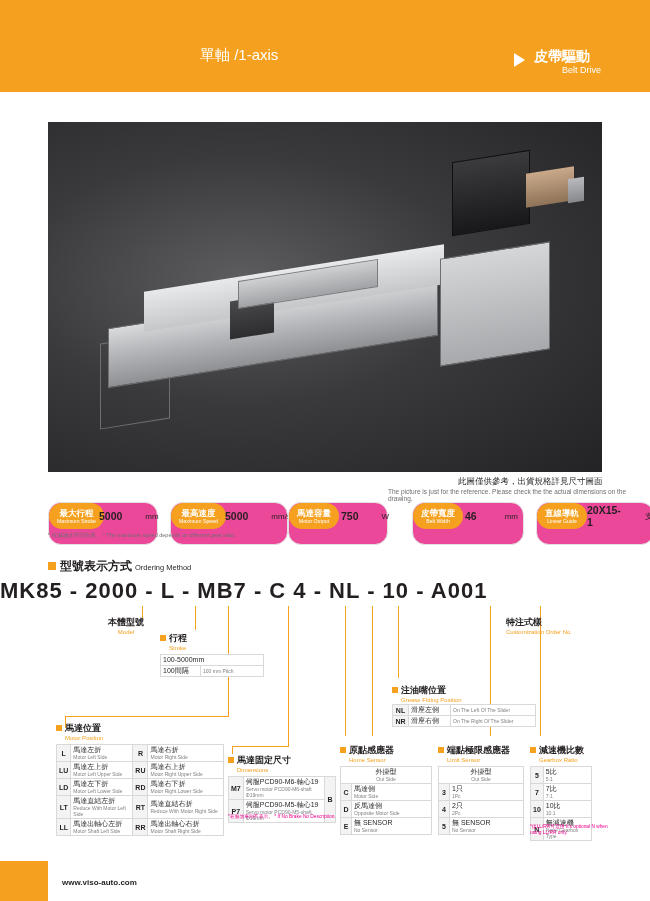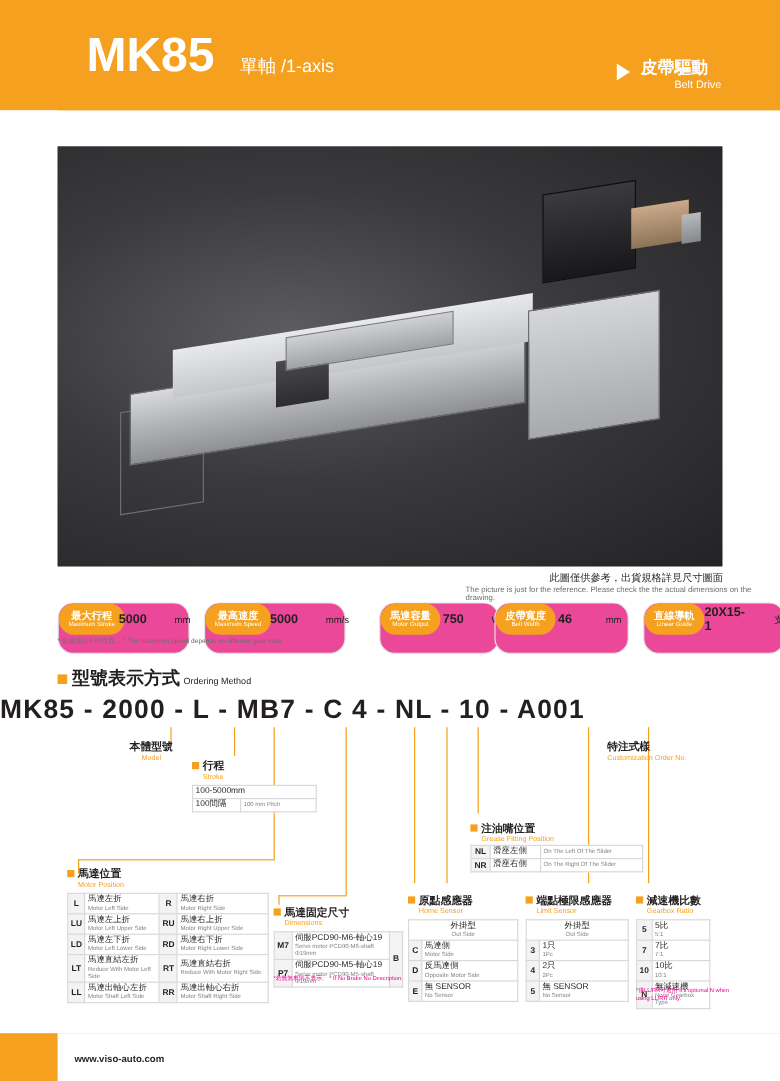--- a/index.html
+++ b/index.html
@@ -123,21 +123,21 @@
   .pill-val {
     position:absolute; top:0; height:26px; display:flex; align-items:center;
     font-size:10.5px; font-weight:bold; color:#231f20;
   }
   .pill-unit { font-size:8px; font-weight:normal; margin-left:1px;padding-left:22px;}
   .foot-note { position:absolute; left:48px; top:532px; font-size:5.5px; color:#6d6e71; line-height:7px;}
 
   
   .sec-title-bar { position:absolute; left:48px; top:556px; }
   .sec-sq { display:inline-block; width:8px;height:8px;background:#f5a11f; vertical-align:middle;}
-  .sec-title-cn { font-size:15px; font-weight:bold; color:#231f20; margin-left:4px; }
+  .sec-title-cn { font-size:12px; font-weight:bold; color:#231f20; margin-left:4px; }
   .sec-title-en { font-size:7.5px; color:#231f20; margin-left:3px; }
 
   .code-line {
     position:absolute; left:0; top:578px; width:600px; text-align:left;
     font-size:22px; font-weight:bold; color:#231f20; letter-spacing:1px;
   }
 
   
   .lg-title { position:absolute; font-weight:bold; }
   .lg-title .cn { font-size:9px; color:#231f20; }
@@ -166,21 +166,20 @@
     position:absolute; left:62px; bottom:14px; font-size:8px; font-weight:bold; color:#231f20;
   }
   .left-strip {
     position:absolute; left:0; top:92px; width:48px; height:769px; background:#ffffff;
   }
 </style>
 </head>
 <body>
 
 <div class="header">
-  <div class="model-title">MK85</div>
   <div class="model-sub">
     <span>單軸</span>
     <span>/1-axis</span>
   </div>
   <div class="drive-triangle"></div>
   <div class="drive-cn">皮帶驅動</div>
   <div class="drive-en">Belt Drive</div>
 </div>
 <div class="left-strip"></div>
 
@@ -216,21 +215,21 @@
     <div class="pill-label">
       <span class="cn">最高速度</span>
       <span class="en">Maximum Speed</span>
     </div>
     <div class="pill-val" style="left:54px;">
       <span>5000</span>
         <span class="pill-unit">mm/s</span>
     </div>
   </div>
 
-  <div class="pill" style="left:268px;width:100px;">
+  <div class="pill" style="left:240px;width:100px;">
     <div class="pill-label">
       <span class="cn">馬達容量</span>
       <span class="en">Motor Output</span>
     </div>
     <div class="pill-val" style="left:52px;">
       <span>750</span>
         <span class="pill-unit">W</span>
     </div>
   </div>
 

